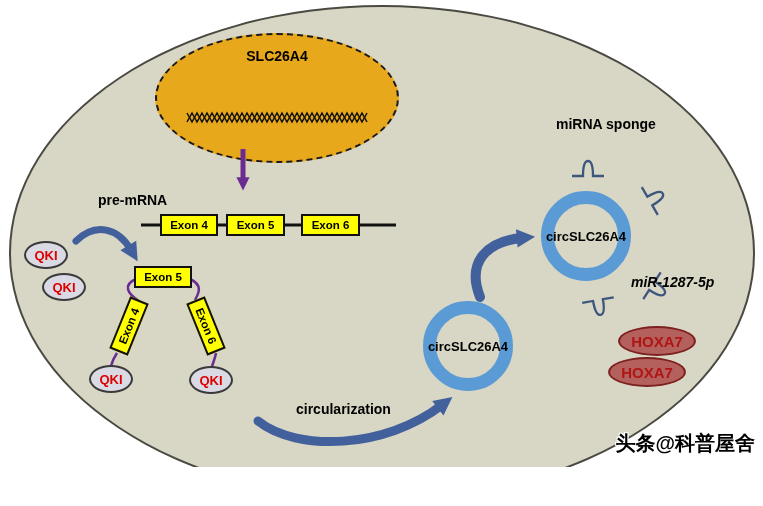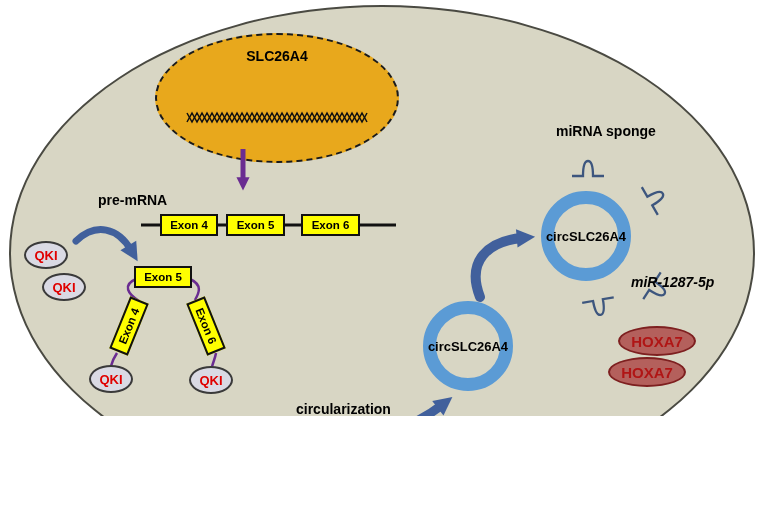--- a/index.html
+++ b/index.html
@@ -11,21 +11,21 @@
     --arrow-blue:#41609c;
     --purple:#6a2c91;
     --qki-fill:#dadae4;
     --qki-text:#e00000;
     --hoxa7-fill:#b4605c;
     --hoxa7-border:#7e2020;
     --hoxa7-text:#b01515;
   }
   html,body{margin:0;padding:0;background:#fff;}
   .stage{
-    position:relative;width:763px;height:416px;background:#fff;overflow:hidden;
+    position:relative;width:763px;height:467px;background:#fff;overflow:hidden;
     font-family:"Liberation Sans", sans-serif;color:#000;
   }
   .abs{position:absolute;}
   .cell{
     left:9px;top:5px;width:746px;height:496px;border-radius:50%;
     background:var(--cell-fill);border:2px solid var(--cell-border);
     box-sizing:border-box;z-index:1;
   }
   .nucleus{
     left:155px;top:33px;width:244px;height:130px;border-radius:50%;
@@ -134,20 +134,21 @@
 
   <div class="label" style="left:296px;top:401px;">circularization</div>
 
   <div class="ring" style="left:423px;top:301px;">
     <span>circSLC26A4</span>
   </div>
   <div class="ring" style="left:541px;top:191px;">
     <span>circSLC26A4</span>
   </div>
 
-  <div class="label" style="left:556px;top:123px;">miRNA sponge</div>
+  <div class="label" style="left:556px;top:116px;">miRNA sponge</div>
   <div class="label" style="left:631px;top:274px;font-style:italic;">miR-1287-5p</div>
 
   <div class="hoxa7" style="left:618px;top:326px;">HOXA7</div>
   <div class="hoxa7" style="left:608px;top:357px;">HOXA7</div>
 
+  <div class="watermark">头条@科普屋舍</div>
 
 </div>
 
 </body></html>

